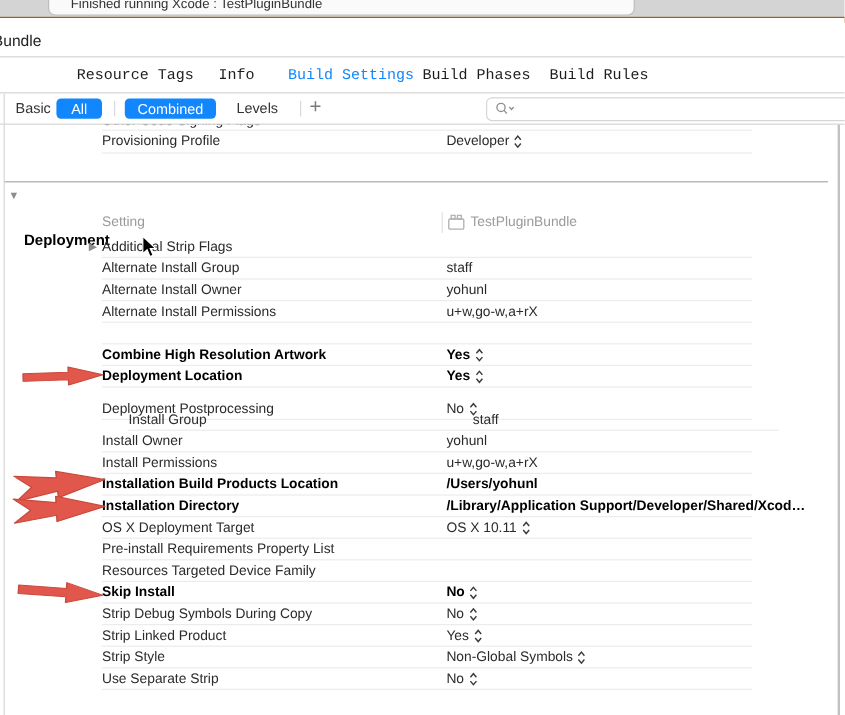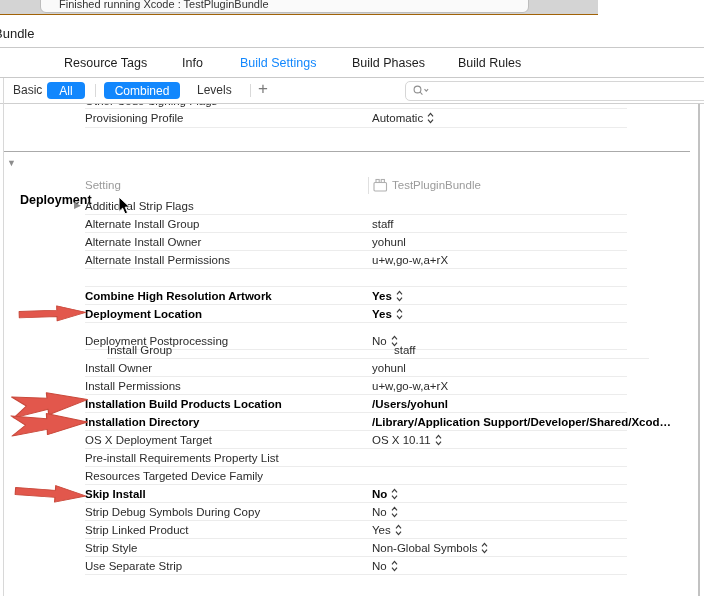--- a/index.html
+++ b/index.html
@@ -1,31 +1,31 @@
 <!DOCTYPE html>
 <html><head>
 <meta charset="utf-8">
 <style>
   html,body{margin:0;padding:0;background:#fff;}
   #root{position:relative;width:704px;height:596px;overflow:hidden;
         font-family:"Liberation Sans","DejaVu Sans",sans-serif;background:#fff;
         -webkit-font-smoothing:antialiased;}
   
-  .toolbar{position:absolute;left:0;top:0;width:598px;height:14px;background:#d4d4d4;
+  .toolbar{position:absolute;left:0;top:0;width:704px;height:14px;background:#d4d4d4;
            border-bottom:5px solid #a16207;overflow:hidden;}
   .activity-box{position:absolute;left:40px;top:-14px;width:487px;height:25px;
                 background:#fafafa;border:1px solid #bdbdbd;border-radius:6px;}
   .activity-text{position:absolute;left:18px;bottom:2px;font-size:11px;color:#333;white-space:nowrap;}
   
   .crumb-band{position:absolute;left:0;top:15px;width:704px;height:32px;background:#fff;
               border-bottom:1px solid #c9c9c9;overflow:hidden;}
   .crumb{position:absolute;left:-6px;top:11px;font-size:13px;color:#222;}
   
   .tabbar{position:absolute;left:0;top:48px;width:704px;height:29px;background:#fff;
-          border-bottom:1px solid #c9c9c9;}
+          border-bottom:1px solid #c9c9c9;font-family:Liberation Mono, monospace;}
   .tab{position:absolute;top:8px;font-size:12.5px;color:#1d1d1d;white-space:nowrap;cursor:default;}
   .tab.active{color:#1287fd;}
   
   .scopebar{position:absolute;left:0;top:78px;width:704px;height:25px;background:#fff;
             border-bottom:1px solid #cfcfcf;}
   .scope-label{position:absolute;top:5px;font-size:12px;color:#333;}
   .pill{position:absolute;top:4px;height:17px;border-radius:4px;background:#1287fd;color:#fff;
         font-size:12px;display:flex;align-items:center;justify-content:center;}
   .vsep{position:absolute;top:6px;width:1px;height:13px;background:#d9d9d9;}
   .plusbtn{position:absolute;left:258px;top:1px;font-size:17px;color:#7a7a7a;font-weight:300;}
@@ -99,21 +99,21 @@
 
   <div class="table">
     <div class="clipped-row">
       <span>Other Code Signing Flags</span>
     </div>
     <div class="sep" style="position:absolute;top:4px"></div>
 
     <div class="prov-row">
       <span class="lab">Provisioning Profile</span>
       <span class="val">
-        <span>Automatic</span>
+        <span>Developer</span>
         <svg width="7" height="12" viewBox="0 0 7 12">
           <path d="M1 4.4 L3.5 1.4 L6 4.4" fill="none" stroke="#3c3c3c" stroke-width="1.2"></path>
           <path d="M1 7.6 L3.5 10.6 L6 7.6" fill="none" stroke="#3c3c3c" stroke-width="1.2"></path>
         </svg>
       </span>
       <div class="sep"></div>
     </div>
 
     <div class="divider"></div>
 

